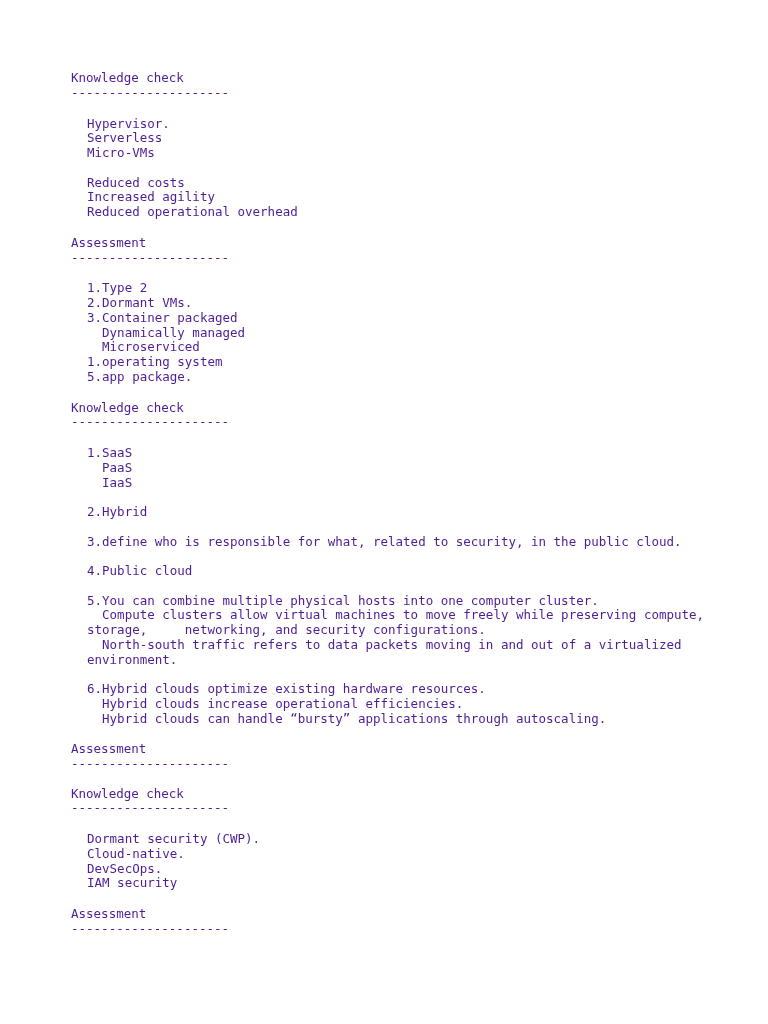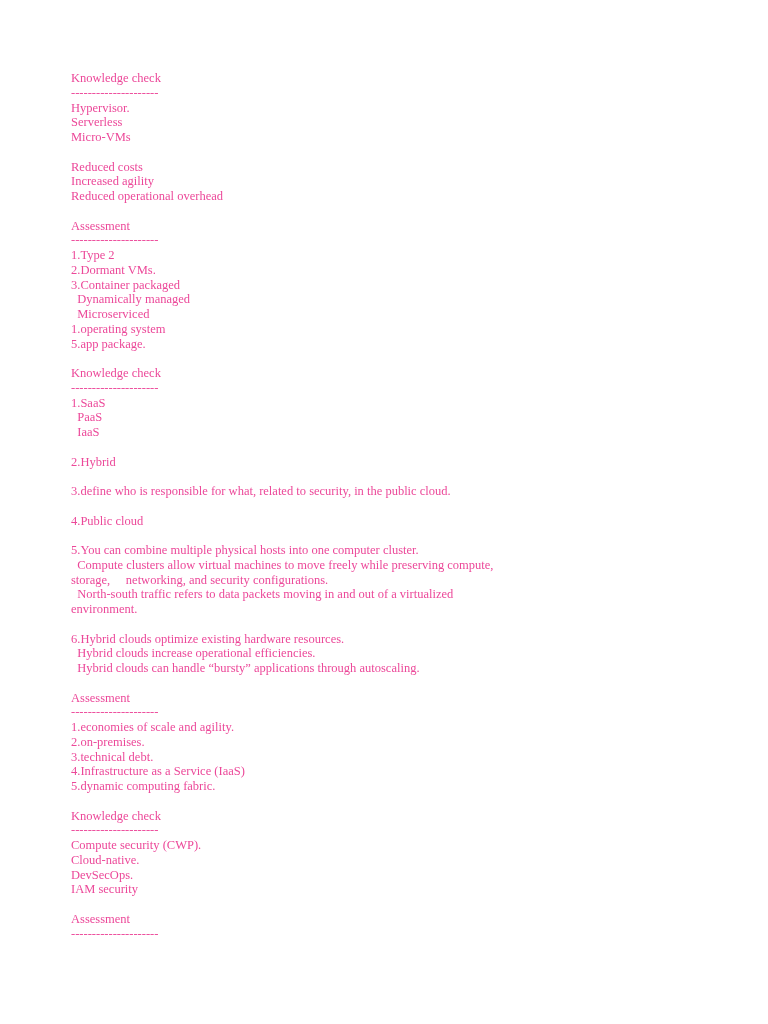--- a/index.html
+++ b/index.html
@@ -31,32 +31,32 @@
     letter-spacing: 0;
   }
   .section {
     margin: 0 0 14.75px 0;
   }
   .line {
     white-space: pre;
     min-height: 14.75px;
   }
   pre.body {
-    margin: 0;
+    margin: 16px;
     padding: 0;
     font: inherit;
     line-height: inherit;
     white-space: pre;
   }
 </style>
 </head>
 <body style="background: rgb(255, 255, 255);">
 
 <div class="doc-page">
-  <div class="doc-text" id="doc-root" style="color: #ec4899; font-family: Liberation Serif, serif;">
+  <div class="doc-text" id="doc-root" style="color: #4c1d95;">
       <div class="section">
         <div class="line">Knowledge check</div>
         <div class="line">---------------------</div>
         <pre class="body">Hypervisor.
 Serverless
 Micro-VMs
 
 Reduced costs
 Increased agility
 Reduced operational overhead</pre>
@@ -91,30 +91,25 @@
   North-south traffic refers to data packets moving in and out of a virtualized
 environment.
 
 6.Hybrid clouds optimize existing hardware resources.
   Hybrid clouds increase operational efficiencies.
   Hybrid clouds can handle “bursty” applications through autoscaling.</pre>
       </div>
       <div class="section">
         <div class="line">Assessment</div>
         <div class="line">---------------------</div>
-        <pre class="body">1.economies of scale and agility.
-2.on-premises.
-3.technical debt.
-4.Infrastructure as a Service (IaaS)
-5.dynamic computing fabric.</pre>
       </div>
       <div class="section">
         <div class="line">Knowledge check</div>
         <div class="line">---------------------</div>
-        <pre class="body">Compute security (CWP).
+        <pre class="body">Dormant security (CWP).
 Cloud-native.
 DevSecOps.
 IAM security</pre>
       </div>
       <div class="section">
         <div class="line">Assessment</div>
         <div class="line">---------------------</div>
       </div>
     </div>
 </div>

